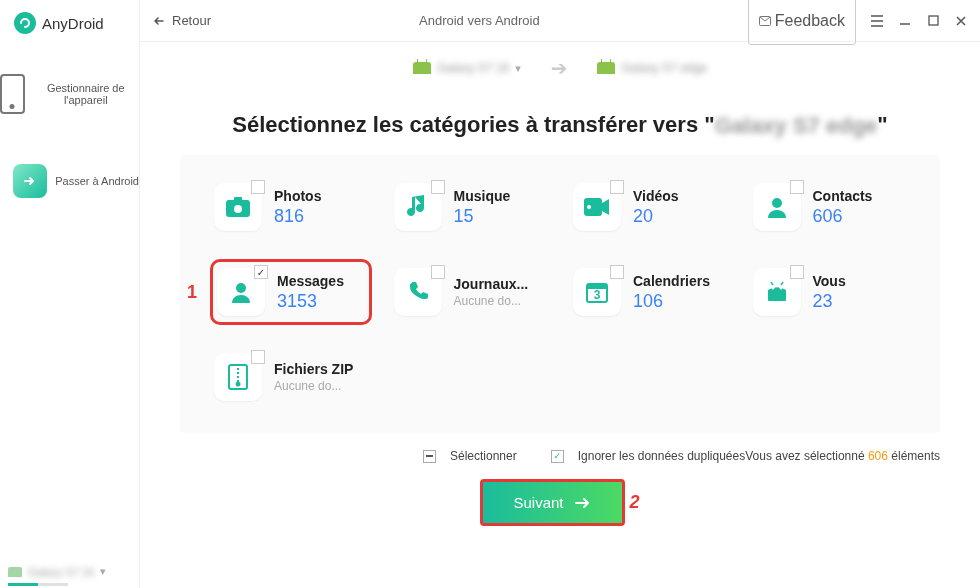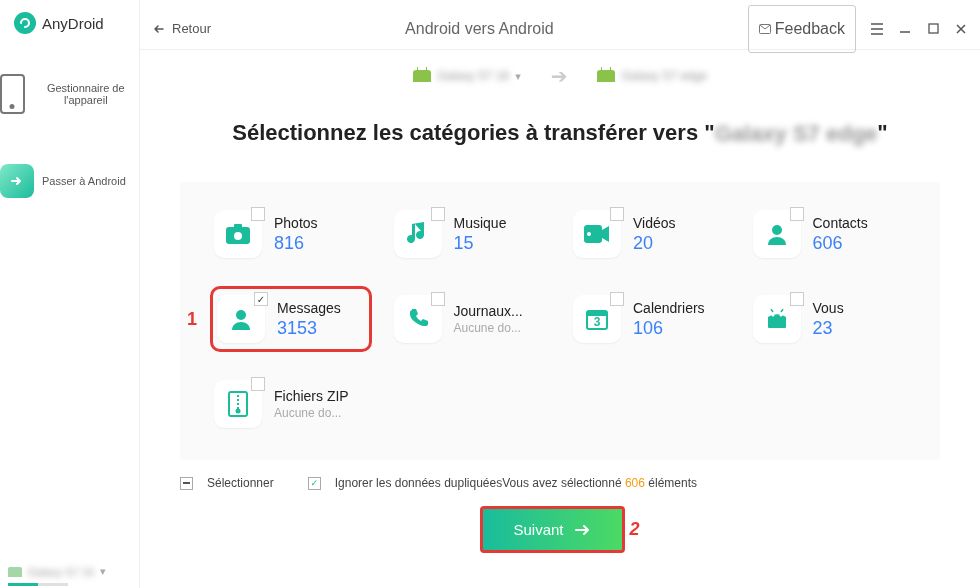--- a/index.html
+++ b/index.html
@@ -1,59 +1,59 @@
 <!DOCTYPE html>
 <html><head>
 <meta charset="utf-8">
 <style>
 *{box-sizing:border-box;margin:0;padding:0;font-family:-apple-system,BlinkMacSystemFont,"Segoe UI",Arial,sans-serif}
 body{width:980px;height:588px;background:#fff;overflow:hidden;position:relative}
-.sidebar{position:absolute;left:0;top:0;width:140px;height:588px;background:#fff;border-right:1px solid #eee;display:flex;flex-direction:column;align-items:flex-start;padding-top:12px}
+.sidebar{position:absolute;left:0;top:0;width:140px;height:588px;background:#fff;border-right:1px solid #eee;display:flex;flex-direction:column;align-items:flex-end;padding-top:12px}
 .logo{display:flex;align-items:center;gap:6px;margin-bottom:40px;padding-left:14px;align-self:flex-start}
 .logo-icon{width:22px;height:22px;border-radius:50%;background:#1abc9c;display:flex;align-items:center;justify-content:center;color:#fff;font-weight:bold;font-size:14px}
 .logo-text{font-size:15px;font-weight:500;color:#333}
 .nav-item{display:flex;flex-direction:row;align-items:center;gap:8px;margin-bottom:50px;cursor:pointer}
 .nav-icon{width:28px;height:40px;border:2px solid #777;border-radius:4px;position:relative}
 .nav-icon::after{content:"";position:absolute;bottom:3px;left:50%;transform:translateX(-50%);width:5px;height:5px;border-radius:50%;background:#777}
 .nav-icon2{width:34px;height:34px;border-radius:8px;background:linear-gradient(135deg,#7fe8c7,#1abc9c);display:flex;align-items:center;justify-content:center;color:#fff;font-size:18px}
 .nav-label{font-size:11px;color:#555;text-align:center}
 .device-footer{position:absolute;bottom:10px;left:8px;display:flex;align-items:center;gap:6px;font-size:11px;color:#888}
 .device-footer .android-mini{width:14px;height:10px;background:#a5d6a7;border-radius:2px 2px 0 0;position:relative}
 .blur{filter:blur(3px);color:#999}
 .progress-bar{position:absolute;bottom:2px;left:8px;width:60px;height:3px;background:#e0e0e0}
 .progress-bar::after{content:"";display:block;width:30px;height:3px;background:#1abc9c}
-.main{position:absolute;left:140px;top:8px;right:0;height:576px}
+.main{position:absolute;left:140px;top:0;right:0;height:576px}
 .topbar{height:42px;display:flex;align-items:center;padding:0 12px;border-bottom:1px solid #f0f0f0}
 .back-btn{display:flex;align-items:center;gap:6px;color:#555;font-size:13px;cursor:pointer}
-.header-title{flex:1;text-align:center;font-size:16px;color:#666}
+.header-title{flex:1;text-align:center;font-size:13px;color:#666}
 .win-controls{display:flex;align-items:center;gap:14px}
 .feedback-btn{display:flex;align-items:center;gap:4px;border:1px solid #ccc;border-radius:3px;padding:14px 10px;font-size:16px;color:#555;cursor:pointer}
 .menu-icon,.min-icon,.max-icon,.close-icon{cursor:pointer;color:#555;display:flex;align-items:center;justify-content:center;width:14px;height:14px}
 .device-row{display:flex;align-items:center;justify-content:center;gap:30px;padding:14px 0 6px}
 .device-chip{display:flex;align-items:center;gap:6px;font-size:12px;color:#888}
 .android-dot{width:18px;height:12px;background:#8bc34a;border-radius:3px 3px 0 0;position:relative}
 .android-dot::before,.android-dot::after{content:"";position:absolute;top:-3px;width:1px;height:3px;background:#8bc34a}
 .android-dot::before{left:4px}.android-dot::after{right:4px}
 .arrow-right{color:#ccc;font-size:20px}
 .chev{color:#aaa;font-size:11px}
 .content{padding:10px 40px 0}
-.title-row{font-size:22px;font-weight:600;color:#222;text-align:center;margin:16px 0 35px}
+.title-row{font-size:22px;font-weight:600;color:#222;text-align:center;margin:16px 0 16px}
 .title-row .blur{display:inline-block;vertical-align:middle}
 .grid-wrap{background:#fafafa;border-radius:4px;padding:22px 30px 26px}
 .grid{display:grid;grid-template-columns:repeat(4,1fr);gap:22px 18px}
 .cat{display:flex;align-items:center;gap:12px;cursor:pointer;position:relative;padding:6px 4px}
 .cat-icon{width:48px;height:48px;background:#fff;border-radius:10px;display:flex;align-items:center;justify-content:center;position:relative;box-shadow:0 1px 2px rgba(0,0,0,0.06)}
 .cat-check{position:absolute;top:-3px;right:-3px;width:14px;height:14px;border:1px solid #ccc;background:#fff;display:flex;align-items:center;justify-content:center;font-size:10px;color:#333}
 .cat-info{display:flex;flex-direction:column;gap:2px}
-.cat-name{font-size:14px;font-weight:400;color:#222}
+.cat-name{font-size:14px;font-weight:700;color:#222}
 .cat-count{font-size:18px;color:#3b82f6}
 .cat-muted{font-size:12px;color:#aaa}
 .highlight{border:3px solid #e53935;border-radius:10px}
 .callout{position:absolute;left:-26px;top:50%;transform:translateY(-50%);color:#e53935;font-weight:bold;font-size:18px}
-.footer-row{display:flex;align-items:center;justify-content:flex-start;padding:16px 40px 0;font-size:12px;color:#444}
+.footer-row{display:flex;align-items:center;justify-content:flex-end;padding:16px 40px 0;font-size:12px;color:#444}
 .footer-left{display:flex;align-items:center;gap:14px}
 .chk{width:13px;height:13px;border:1px solid #aaa;display:inline-flex;align-items:center;justify-content:center;font-size:9px;background:#fff}
 .chk.minus::after{content:"";width:7px;height:2px;background:#555}
 .chk.check{color:#1abc9c}
 .count-orange{color:#f39c12}
 .next-row{display:flex;align-items:center;justify-content:center;gap:5px;padding-top:16px}
 .next-btn{background:linear-gradient(90deg,#1abc9c,#4cd964);color:#fff;border:none;padding:12px 30px;font-size:15px;border-radius:4px;display:flex;align-items:center;gap:10px;cursor:pointer;border:3px solid #e53935;outline:1px solid rgba(0,0,0,0)}
 .callout2{color:#e53935;font-weight:bold;font-size:18px;font-style:italic}
 svg{display:block}
 </style>

